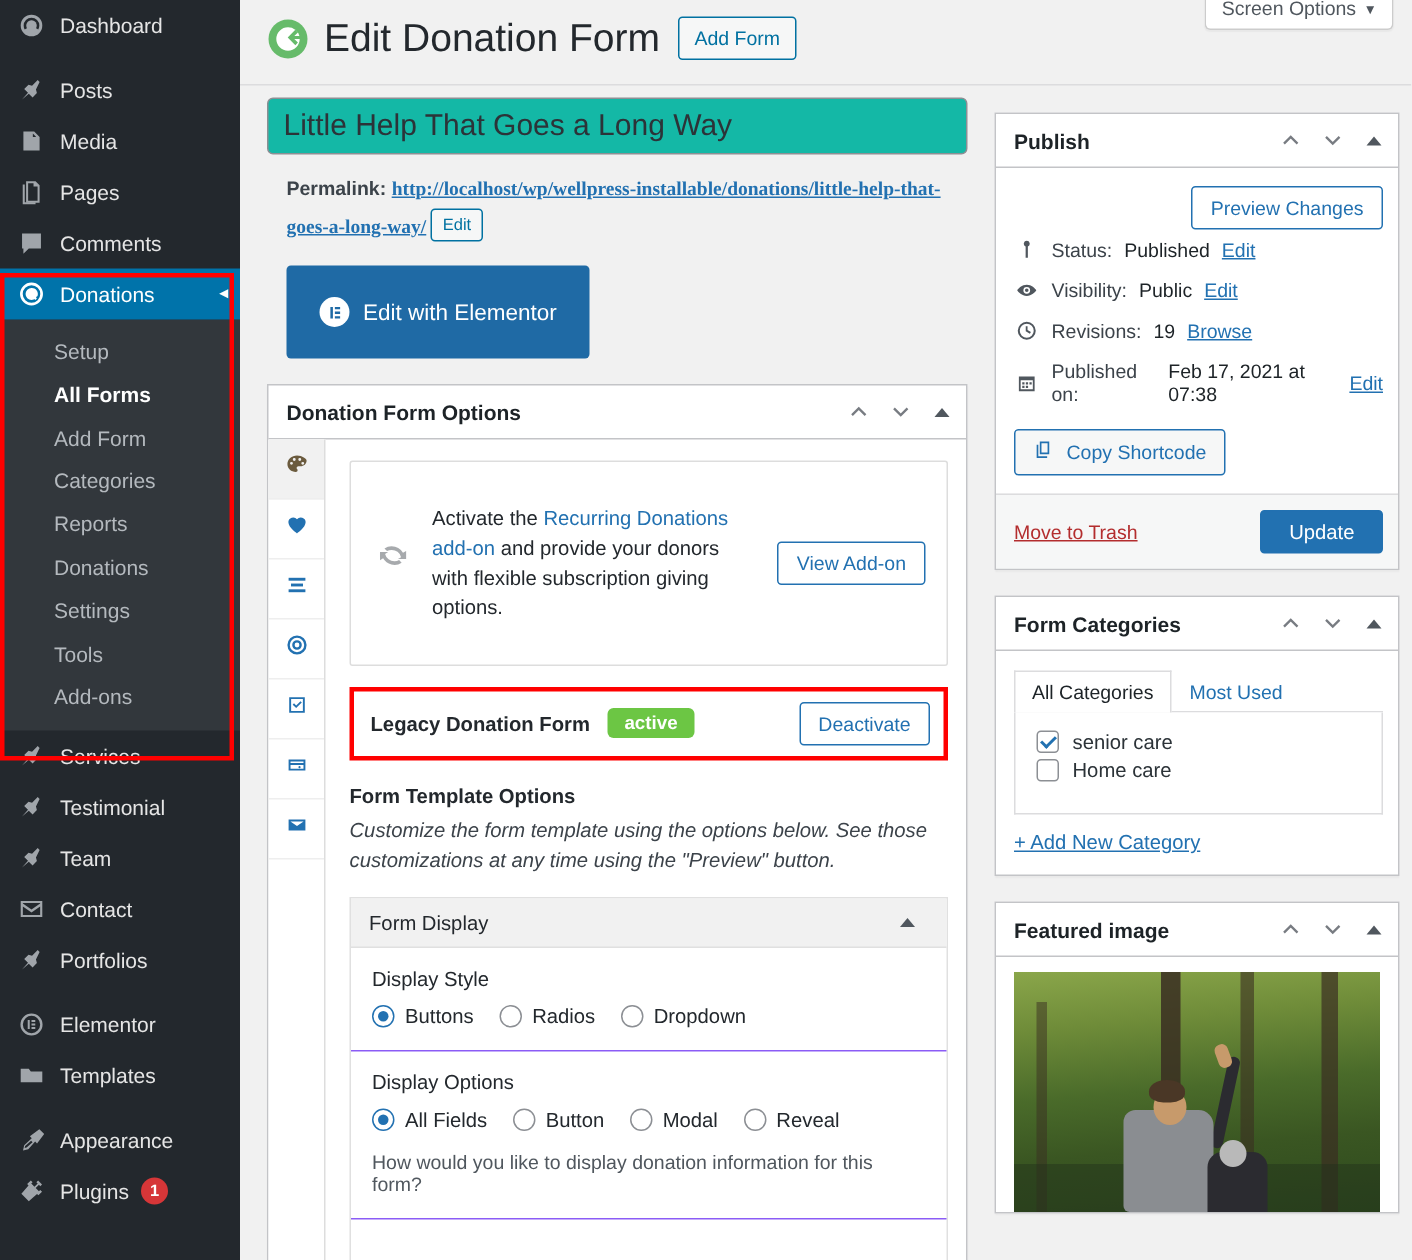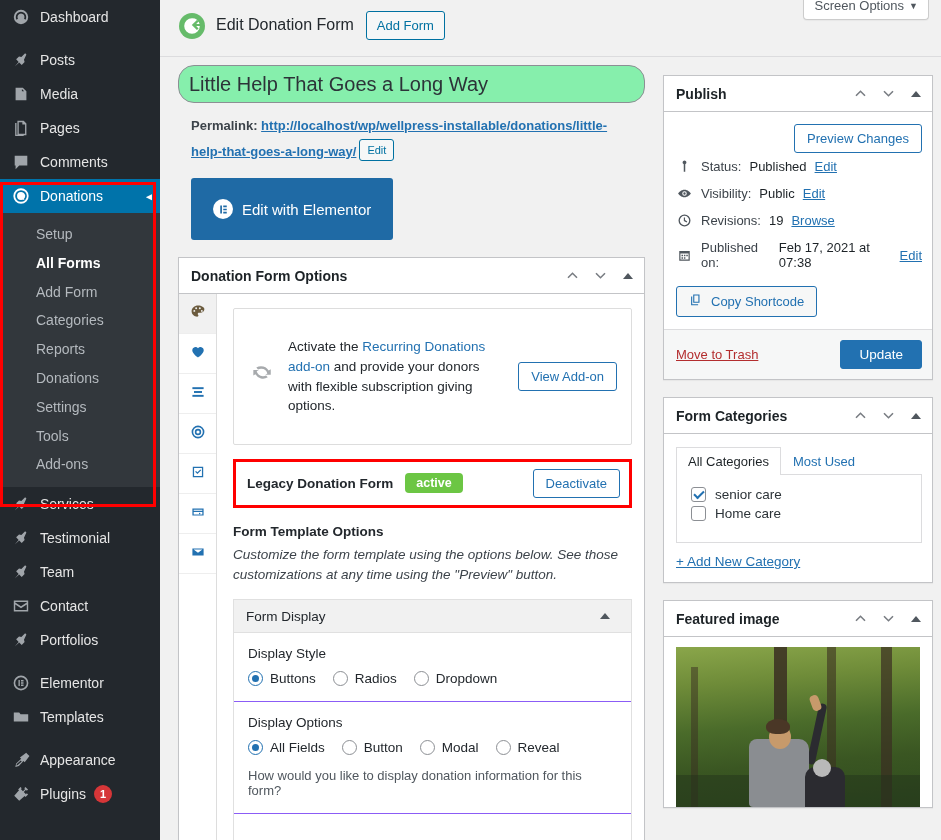--- a/index.html
+++ b/index.html
@@ -75,47 +75,47 @@
     cursor: pointer; box-shadow: 0 1px 1px rgba(0,0,0,.04);
   }
   .screen-meta .caret { font-size: 9px; margin-left: 5px; position: relative; top: -1px; }
 
   .page-head {
     background: #f1f1f1; padding: 9px 0 14px 18px;
     display: flex; align-items: center; height: 56px;
   }
   .give-logo { width: 28px; height: 28px; flex: none; margin-right: 10px; }
   .page-title {
-    font-size: 16px; font-weight: 400; color: #23282d;
+    font-size: 26px; font-weight: 400; color: #23282d;
     line-height: 1.3; white-space: nowrap;
   }
   .page-title-action {
     margin-left: 12px; font-size: 13px; line-height: 2.15;
     padding: 0 10px; border: 1px solid #0071a1; color: #0071a1;
     background: #f6f7f7; border-radius: 3px; cursor: pointer; white-space: nowrap;
   }
   .head-rule { height:1px; background:#dcdcde; margin: 0 0 0 0; }
 
   .columns { display: flex; padding: 8px 12px 0 18px; gap: 18px; }
   .col-main { width: 467px; flex: none; }
   .col-side { width: 270px; flex: none; }
 
   
   .title-field {
     width: 100%; height: 38px; border: 1px solid #8c8f94;
-    border-radius: 16px; background: #86efac; padding: 3px 10px;
+    border-radius: 4px; background: #14b8a6; padding: 3px 10px;
     font-size: 20px; font-family: "Liberation Sans", sans-serif;
     color: #2c3338; outline: none;
   }
   .permalink {
     margin: 11px 0 0 13px; font-size: 13px; line-height: 1.9; color: #3c434a;
     max-width: 440px;
   }
   .permalink .pl-label { font-weight: bold; }
-  .permalink a { color: #2271b1; text-decoration: underline; font-weight: bold; }
+  .permalink a { color: #2271b1; text-decoration: underline; font-weight: bold; font-family: Liberation Serif, serif; }
   .permalink .edit-slug {
     display: inline-block; font-size: 11px; line-height: 1.7;
     padding: 1px 7px; border: 1px solid #0071a1; color: #0071a1;
     background: #f6f7f7; border-radius: 3px; cursor: pointer;
     vertical-align: 2px; margin-left: 3px;
   }
 
   .elementor-btn {
     display: inline-flex; align-items: center; gap: 9px;
     margin: 14px 0 0 13px; background: #1f6aa5; color: #fff;

